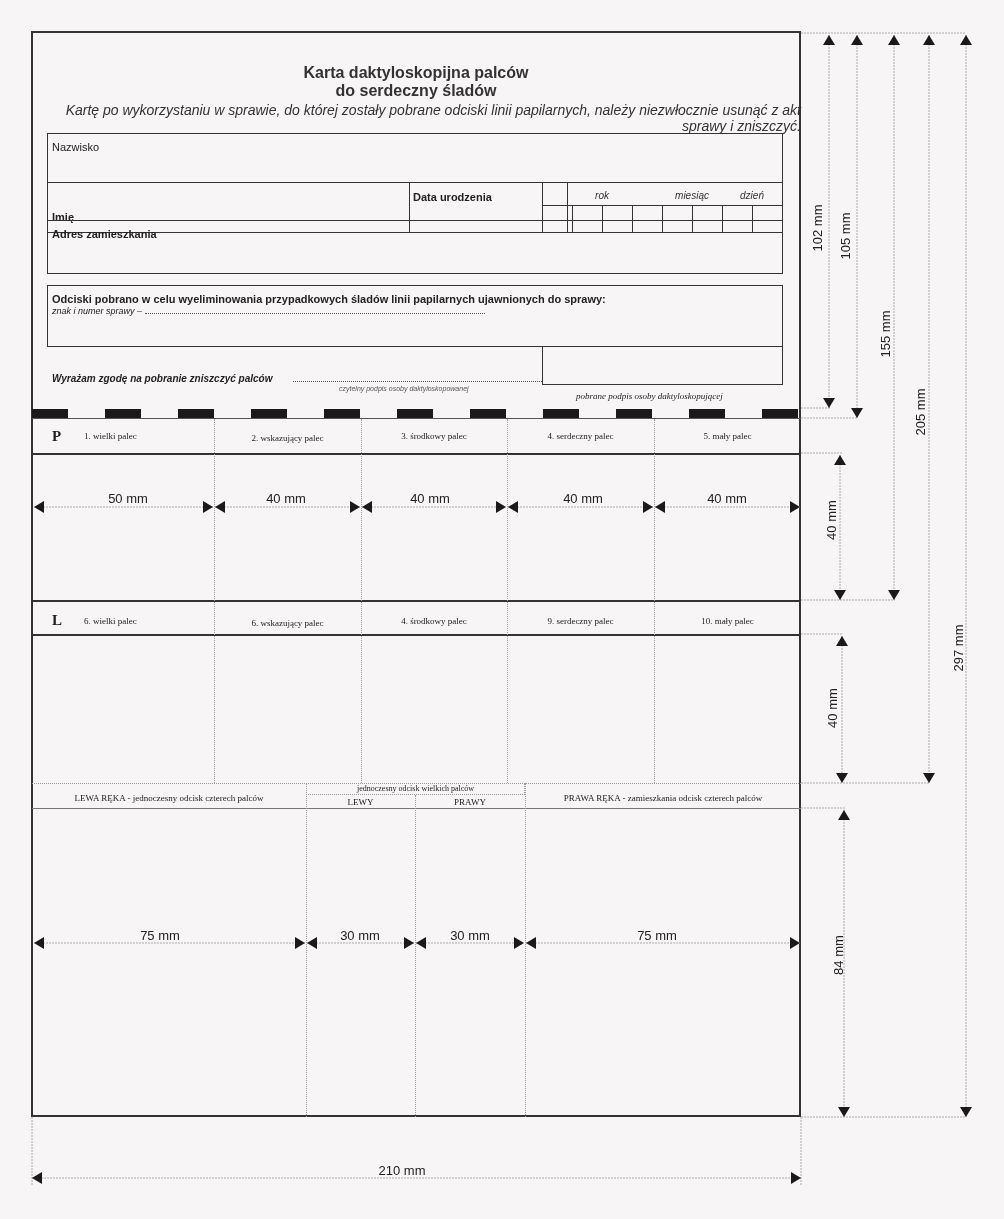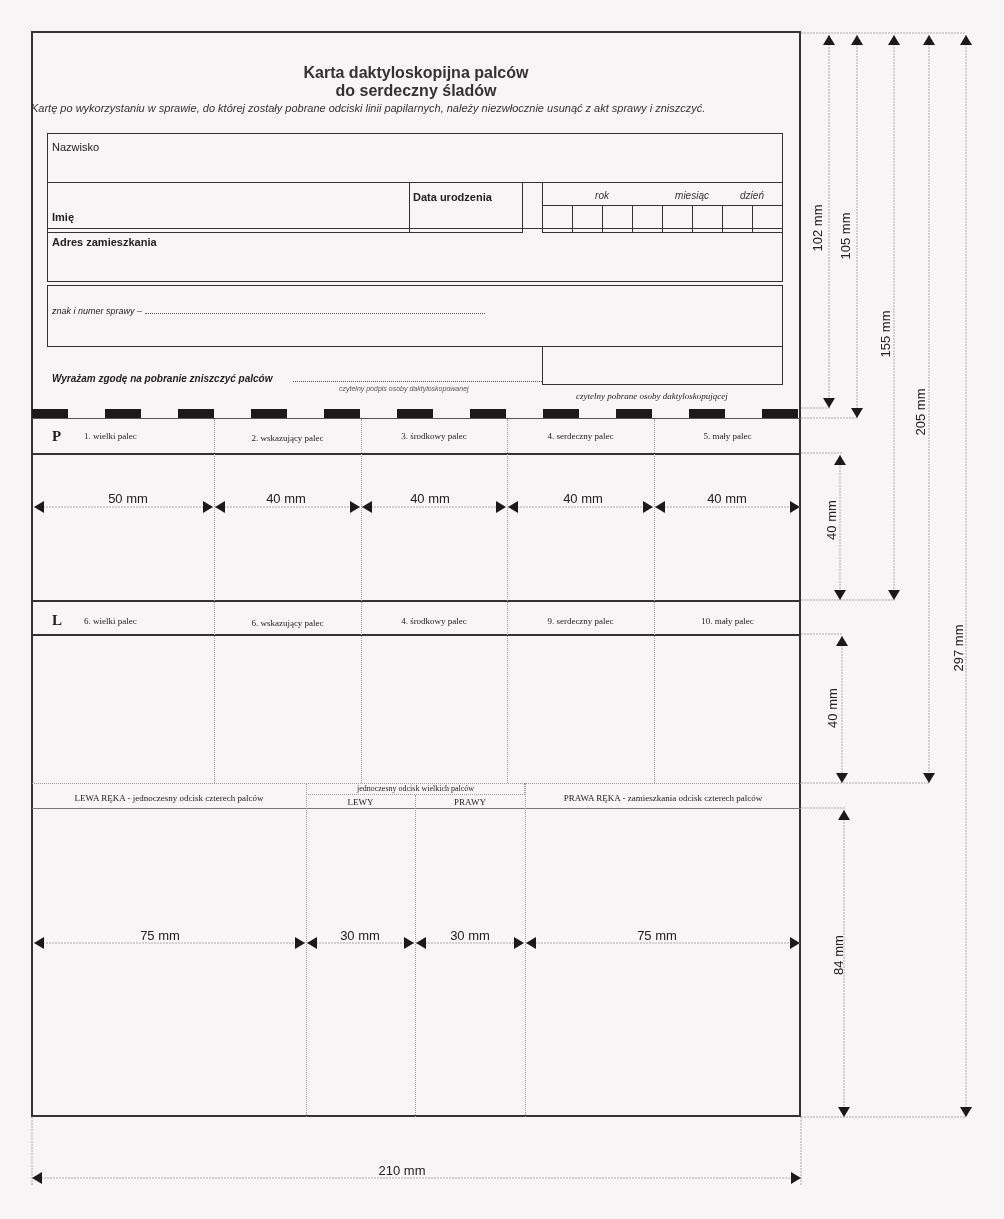--- a/index.html
+++ b/index.html
@@ -1,21 +1,21 @@
 <!DOCTYPE html>
 <html><head>
 <meta charset="utf-8">
 <style>
   html, body { margin:0; padding:0; }
   body { width:1004px; height:1219px; background:#f7f5f6; position:relative; overflow:hidden;
          font-family:"Liberation Sans", sans-serif; color:#222; }
   .abs { position:absolute; }
   .frame { left:31px; top:31px; width:770px; height:1086px; border:2px solid #333; box-sizing:border-box; }
   .title { left:31px; width:770px; text-align:center; font-weight:bold; font-size:16px; color:#333; }
-  .note { left:31px; width:770px; text-align:left; font-style:italic; font-size:11px; color:#333; top:102px; }
+  .note { left:31px; width:770px; text-align:right; font-style:italic; font-size:14px; color:#333; top:102px; }
   .box { border:1px solid #333; box-sizing:border-box; }
   .lbl { font-size:11px; font-weight:bold; color:#222; }
   .it  { font-style:italic; }
   .small-it { font-size:10px; font-style:italic; color:#333; }
   .serif { font-family:"Liberation Serif", serif; }
   .vline { position:absolute; width:0; border-left:1px dotted #999; }
   .hline { position:absolute; height:0; border-top:2px solid #333; }
   .strip { left:32px; top:409px; width:768px; height:10px; }
   .strip span { position:absolute; top:0; height:10px; background:#1a1a1a; }
   .finger-lbl { position:absolute; font-size:9px; text-align:center; color:#222; }
@@ -32,21 +32,21 @@
 <div class="abs title" style="top:64px;">Karta daktyloskopijna palców</div>
 <div class="abs title" style="top:82px;">do serdeczny śladów</div>
 <div class="abs note">Kartę po wykorzystaniu w sprawie, do której zostały pobrane odciski linii papilarnych, należy niezwłocznie usunąć z akt sprawy i zniszczyć.</div>
 
 <div class="abs box" style="left:47px; top:133px; width:736px; height:50px;">
   <div class="abs lbl" style="left:4px; top:7px; font-weight:normal;">Nazwisko</div>
 </div>
 <div class="abs box" style="left:47px; top:182px; width:363px; height:51px;">
   <div class="abs lbl" style="left:4px; top:8px;margin-top:20px;">Imię</div>
 </div>
-<div class="abs box" style="left:409px; top:182px; width:114px; height:51px;">
+<div class="abs box" style="left:409px; top:182px; width:159px; height:51px;">
   <div class="abs lbl" style="left:3px; top:8px;">Data urodzenia</div>
 </div>
 <div class="abs box" style="left:542px; top:182px; width:241px; height:51px;"></div>
 <div class="abs" style="left:542px; top:182px; width:120px; height:24px; text-align:center; line-height:24px;">
   <span class="small-it">rok</span>
 </div>
 <div class="abs" style="left:662px; top:182px; width:60px; height:24px; text-align:center; line-height:24px;">
   <span class="small-it">miesiąc</span>
 </div>
 <div class="abs" style="left:722px; top:182px; width:60px; height:32px; text-align:center; line-height:24px;">
@@ -56,36 +56,37 @@
     <div class="abs box" style="left: 542px; top: 205px; width: 31px; height: 28px;"></div>
     <div class="abs box" style="left: 572px; top: 205px; width: 31px; height: 28px;"></div>
     <div class="abs box" style="left: 602px; top: 205px; width: 31px; height: 28px;"></div>
     <div class="abs box" style="left: 632px; top: 205px; width: 31px; height: 28px;"></div>
     <div class="abs box" style="left: 662px; top: 205px; width: 31px; height: 28px;"></div>
     <div class="abs box" style="left: 692px; top: 205px; width: 31px; height: 28px;"></div>
     <div class="abs box" style="left: 722px; top: 205px; width: 31px; height: 28px;"></div>
     <div class="abs box" style="left: 752px; top: 205px; width: 31px; height: 28px;"></div>
   </div>
 
-<div class="abs box" style="left:47px; top:228px; width:736px; height:54px;">
+<div class="abs box" style="left:47px; top:220px; width:736px; height:54px;">
   <div class="abs lbl" style="left:4px; top:7px;">Adres zamieszkania</div>
 </div>
 <div class="abs box" style="left:47px; top:285px; width:736px; height:62px;">
+  <div class="abs lbl" style="left:4px; top:7px;">Odciski pobrano w celu wyeliminowania przypadkowych śladów linii papilarnych ujawnionych do sprawy:</div>
   <div class="abs" style="left:4px; top:20px; font-size:9px; white-space:nowrap;">
     <span class="it">znak i numer sprawy –</span>
     <span style="display:inline-block; width:340px; border-bottom:1px dotted #555;"></span>
   </div>
 </div>
 <div class="abs box" style="left:47px; top:346px; width:1px; height:38px; border-width:0 0 0 0;"></div>
 <div class="abs box" style="left:542px; top:346px; width:241px; height:39px;"></div>
 
 <div class="abs lbl it" style="left:52px; top:373px; font-size:10px;">Wyrażam zgodę na pobranie zniszczyć palców</div>
 <div class="abs" style="left:293px; top:381px; width:249px; border-bottom:1px dotted #555;"></div>
 <div class="abs small-it" style="left:339px; top:385px; font-size:7px; color:#555;">czytelny podpis osoby daktyloskopowanej</div>
-<div class="abs serif it" style="left:576px; top:391px; font-size:9px;">czytelny pobrane osoby daktyloskopującej</div>
+<div class="abs serif it" style="left:576px; top:391px; font-size:9px;">pobrane podpis osoby daktyloskopującej</div>
 
 <div class="abs strip" id="strip">
     <span style="left: 0px; width: 36px;"></span>
     <span style="left: 73px; width: 36px;"></span>
     <span style="left: 146px; width: 36px;"></span>
     <span style="left: 219px; width: 36px;"></span>
     <span style="left: 292px; width: 36px;"></span>
     <span style="left: 365px; width: 36px;"></span>
     <span style="left: 438px; width: 36px;"></span>
     <span style="left: 511px; width: 36px;"></span>

